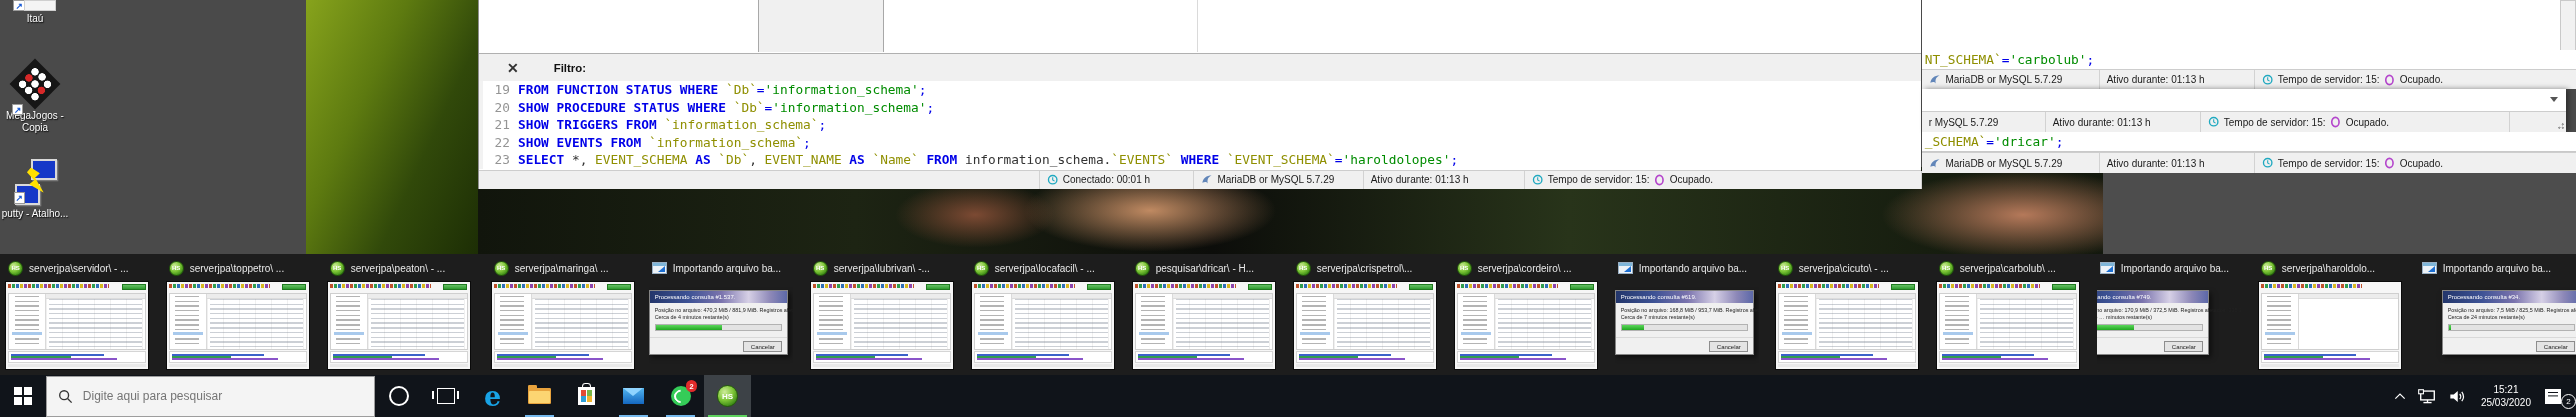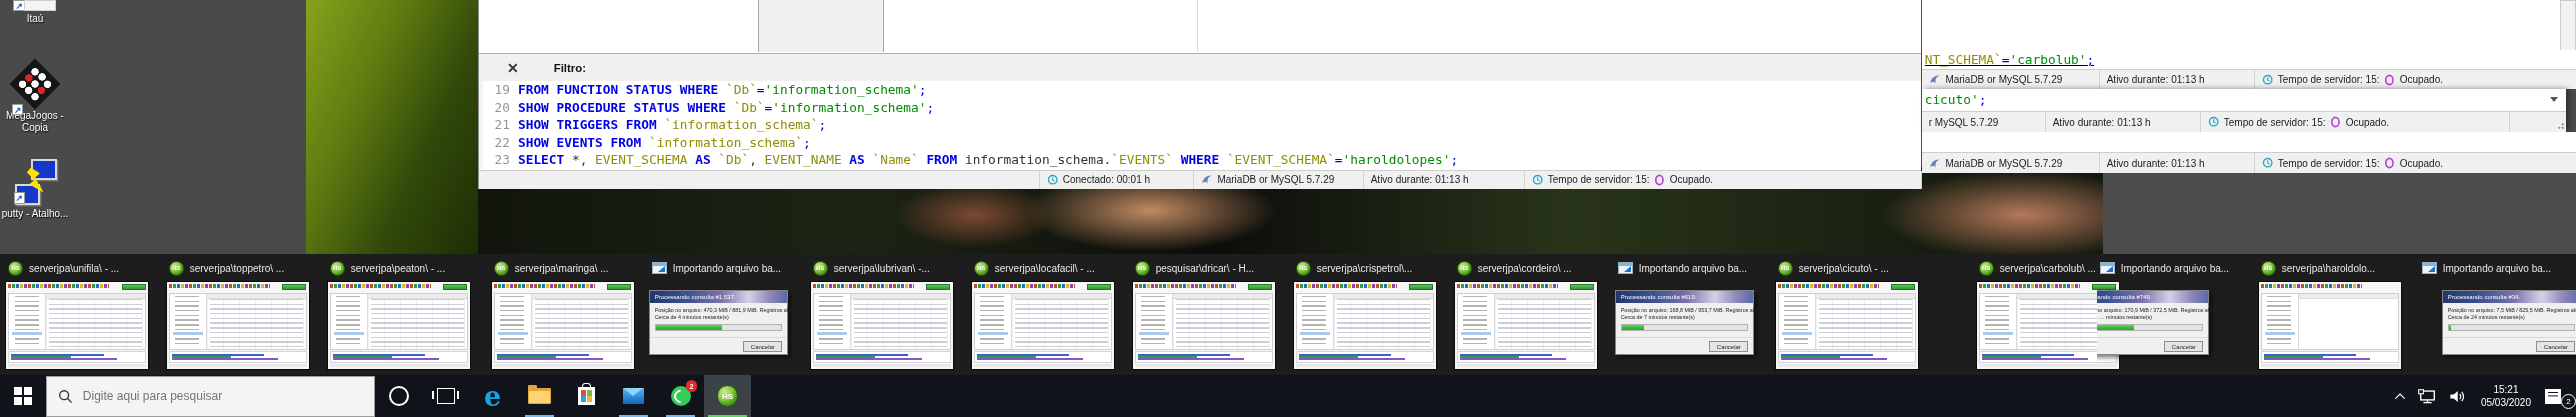--- a/index.html
+++ b/index.html
@@ -77,21 +77,21 @@
   .tk-op{color:#0000e8;}
   .tk-pl{color:#333;}
 
   
   .frag{position:absolute;background:#fff;z-index:2;}
   #win-a{left:1922px;top:0;width:654px;height:89px;}
   #win-b{left:1922px;top:89px;width:644px;height:43px;box-shadow:2.7px 0 5.4px rgba(0,0,0,.45);}
   #win-c{left:1922px;top:132px;width:654px;height:41px;}
   .frag-code{position:absolute;left:0;right:0;font-family:"DejaVu Sans Mono",monospace;font-size:12.8px;
     line-height:19px;white-space:pre;padding-left:2.7px;background:#fff;}
-  #win-a .frag-code{bottom:20px;height:19px;text-decoration:underline;}
+  #win-a .frag-code{bottom:20px;height:19px;}
   #win-b .frag-code{top:0;height:22px;line-height:22px;}
   #win-c .frag-code{top:0;height:20px;line-height:20px;border-bottom:0.7px solid #c9c9c9;box-sizing:border-box;}
   #win-a .statusbar{height:20px;}
   #win-b .statusbar{height:21px;}
   #win-c .statusbar{height:21px;}
   #win-a-scroll{position:absolute;right:0;top:0;width:16px;height:51px;background:#f1f1f1;border:0.7px solid #c9c9c9;box-sizing:border-box;}
   #win-b-chevron{position:absolute;right:8px;top:8px;width:0;height:0;
     border-left:4.7px solid rgba(0,0,0,0);border-right:4.7px solid rgba(0,0,0,0);border-top:5.4px solid #555;}
 
   
@@ -313,21 +313,20 @@
           <span style="display: inline-flex;">
             <svg width="10.8" height="12" viewBox="0 0 16 18">
               <ellipse cx="8" cy="9" rx="5.5" ry="7" fill="none" stroke="#b445cc" stroke-width="2.4"></ellipse>
             </svg>
           </span>
           <span>Ocupado.</span>
         </span>
       </div>
   </div>
   <div class="frag" id="win-b">
-    <div class="frag-code"><span class="tk-str">cicuto'</span><span class="tk-op">;</span></div>
     <div id="win-b-chevron"></div>
     <div class="statusbar">
         <span class="sb-seg" style="width: 124px;">
           <span>r MySQL 5.7.29</span>
         </span>
         <span class="sb-seg" style="width: 155px;">
           <span>Ativo durante: 01:13 h</span>
         </span>
         <span class="sb-seg" style="width: 309px;">
           <span style="display: inline-flex;">
@@ -341,20 +340,21 @@
             <svg width="10.8" height="12" viewBox="0 0 16 18">
               <ellipse cx="8" cy="9" rx="5.5" ry="7" fill="none" stroke="#b445cc" stroke-width="2.4"></ellipse>
             </svg>
           </span>
           <span>Ocupado.</span>
         </span>
       </div>
     <div class="sb-grip"></div>
   </div>
   <div class="frag" id="win-c">
+    <div class="frag-code"><span class="tk-id">_SCHEMA`</span><span class="tk-op">=</span><span class="tk-str">'dricar'</span><span class="tk-op">;</span></div>
     <div class="statusbar">
         <span class="sb-seg" style="width: 178px;">
           <span style="display: inline-flex;">
             <svg width="12" height="10.8" viewBox="0 0 18 16">
               <path d="M2 13 C3 6,8 2,16 2 C11 4,9 7,10 14 C8 11,5 12,2 13 Z" fill="#6286b9"></path>
             </svg>
           </span>
           <span>MariaDB or MySQL 5.7.29</span>
         </span>
         <span class="sb-seg" style="width: 155px;">
@@ -376,21 +376,21 @@
           <span>Ocupado.</span>
         </span>
       </div>
   </div>
 
   <div id="flyout">
     <div id="flyout-items">
         <div class="fly-item" style="left: 5.4px;">
           <div class="fly-head">
             <span class="hs-ball">HS</span>
-            <span class="fly-label">serverjpa\unifila\ - ...</span>
+            <span class="fly-label">serverjpa\servidor\ - ...</span>
           </div>
           <div class="fly-thumb">
             <div class="mini-heidi">
               <div class="mh-toolbar"></div>
               <div class="mh-export"></div>
               <div class="mh-body">
                 <div class="mh-tree"></div>
                 <div class="mh-grid"></div>
               </div>
               <div class="mh-log">
@@ -635,21 +635,21 @@
               </div>
               <div class="mh-log">
                 <i></i>
                 <i></i>
                 <i></i>
               </div>
               <div class="mh-status"></div>
             </div>
           </div>
         </div>
-        <div class="fly-item" style="left: 1976px;">
+        <div class="fly-item" style="left: 1936px;">
           <div class="fly-head">
             <span class="hs-ball">HS</span>
             <span class="fly-label">serverjpa\carbolub\ ...</span>
           </div>
           <div class="fly-thumb">
             <div class="mini-heidi">
               <div class="mh-toolbar"></div>
               <div class="mh-export"></div>
               <div class="mh-body">
                 <div class="mh-tree"></div>
@@ -797,21 +797,21 @@
       </div>
       <div class="tray-item">
         <svg width="17.5" height="15" viewBox="0 0 26 22">
           <polygon points="2,8 7,8 13,3 13,19 7,14 2,14" fill="#fff"></polygon>
           <path d="M16 7 Q19 11 16 15" fill="none" stroke="#fff" stroke-width="1.8"></path>
           <path d="M19 4 Q24 11 19 18" fill="none" stroke="#fff" stroke-width="1.8"></path>
         </svg>
       </div>
       <div class="tray-item" id="tray-clock">
         <span>15:21</span>
-        <span>05/03/2020</span>
+        <span>25/03/2020</span>
       </div>
       <div class="tray-item" id="action-center">
         <div class="ac-square"></div>
         <div class="ac-badge">2</div>
       </div>
     </div>
   </div>
 
 </div>
 

